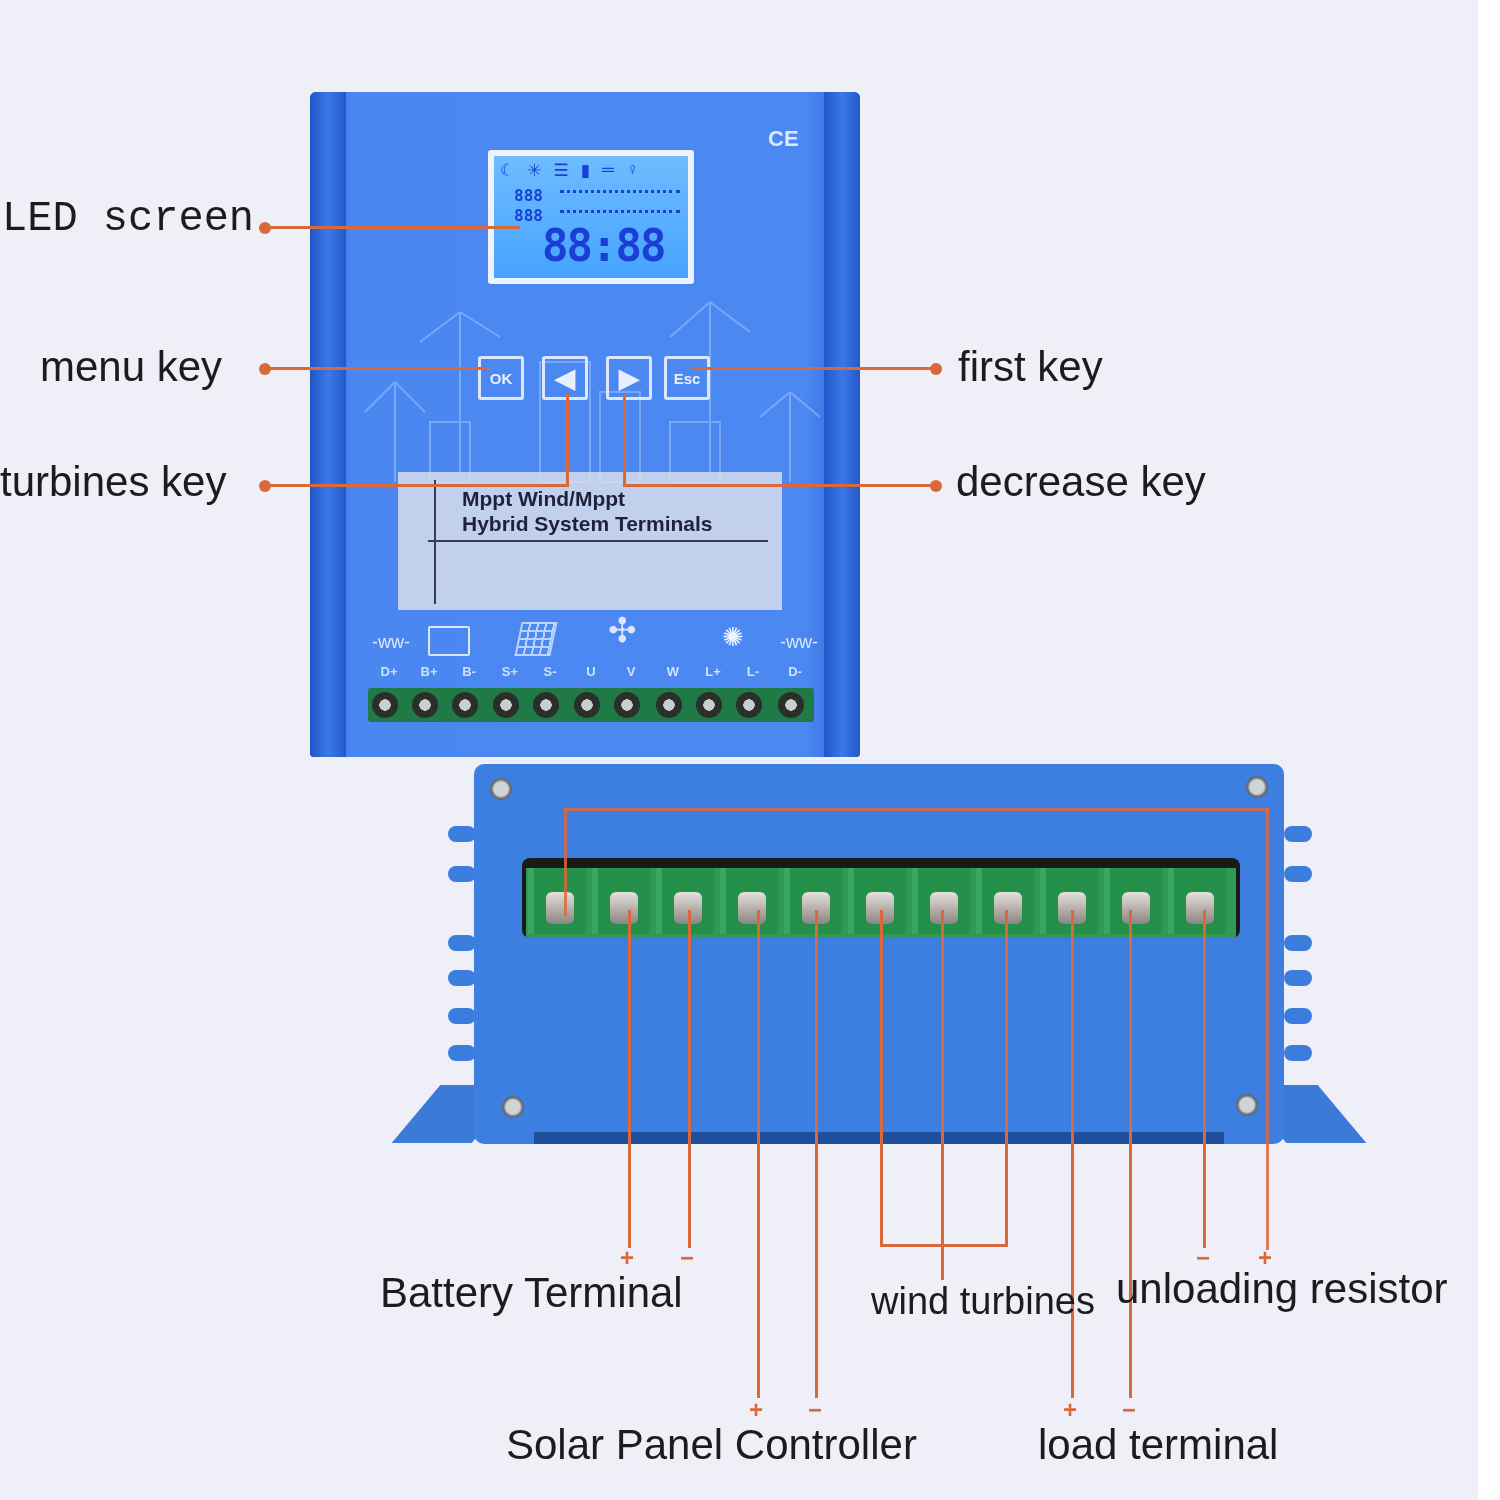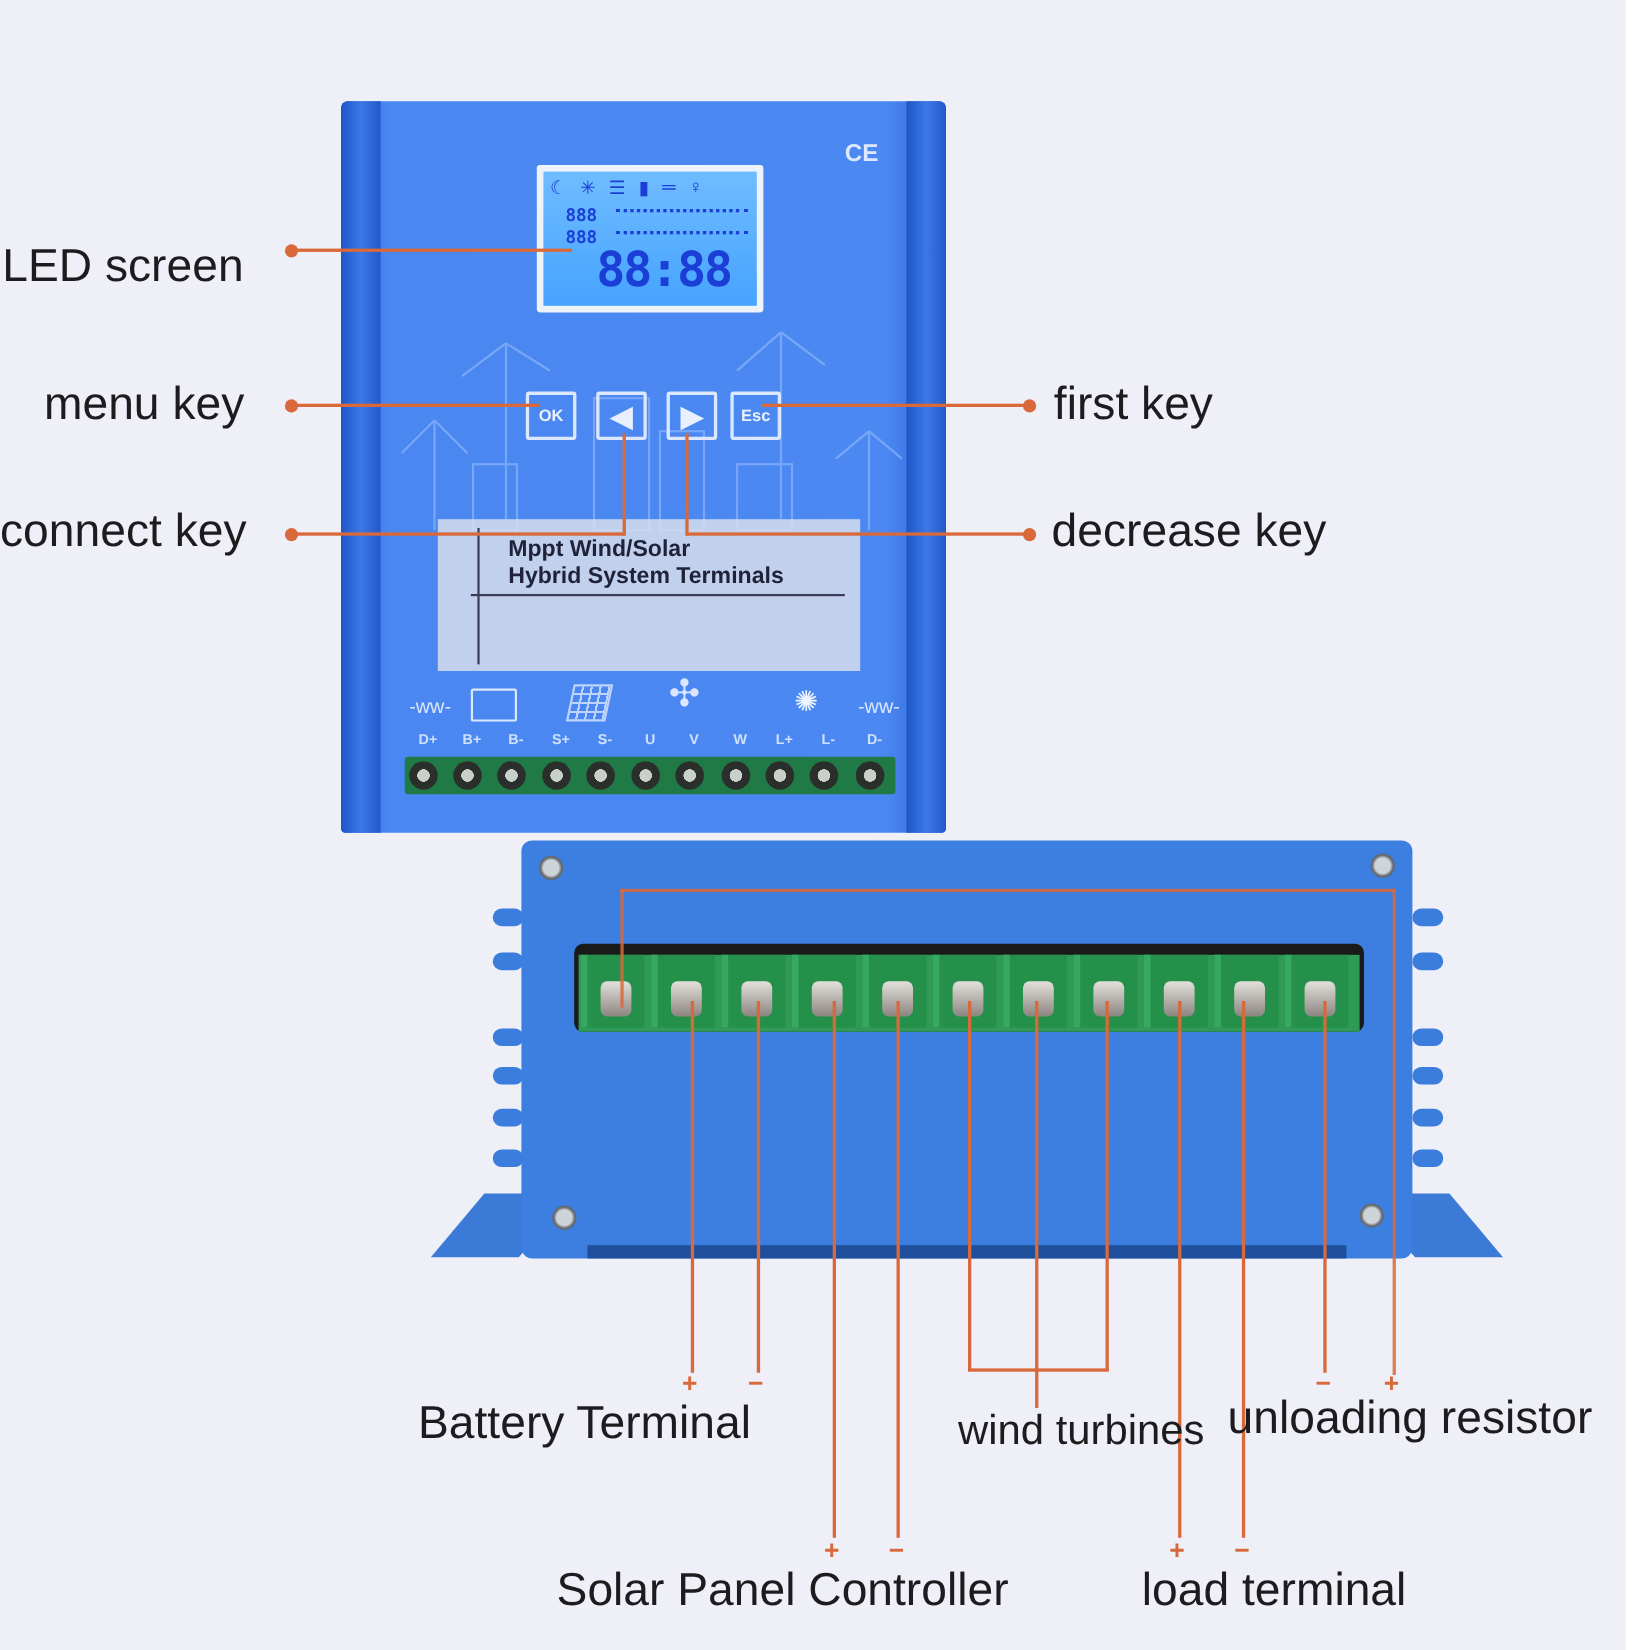--- a/index.html
+++ b/index.html
@@ -82,21 +82,21 @@
   </svg>
 
   <div class="key" style="left:168px;top:264px;">OK</div>
   <div class="key" style="left:232px;top:264px;font-size:26px;">◀</div>
   <div class="key" style="left:296px;top:264px;font-size:26px;">▶</div>
   <div class="key" style="left:354px;top:264px;">Esc</div>
 
   <div class="panel">
     <div class="abs" style="left:36px;top:8px;width:2px;height:124px;background:#3a3c55;"></div>
     <div class="panel-title">
-      <div>Mppt Wind/Solar</div>
+      <div>Mppt Wind/Mppt</div>
       <div>Hybrid System Terminals</div>
     </div>
     <div class="abs" style="left:30px;top:68px;width:340px;height:2px;background:#3a3c55;"></div>
   </div>
 
   <div class="abs" style="left:62px;top:540px;color:#dbe7ff;font-size:18px;">-ww-</div>
   <div class="abs" style="left:118px;top:534px;width:38px;height:26px;border:2px solid #dbe7ff;border-radius:2px;"></div>
   <div class="abs" style="left:208px;top:530px;width:32px;height:30px;border:2px solid #dbe7ff;transform:skewX(-12deg);background:repeating-linear-gradient(90deg,transparent 0 6px,#dbe7ff 6px 8px),repeating-linear-gradient(0deg,transparent 0 6px,#dbe7ff 6px 8px);opacity:.8;"></div>
   <div class="abs" style="left:298px;top:518px;color:#dbe7ff;font-size:34px;">✣</div>
   <div class="abs" style="left:412px;top:530px;color:#eef4ff;font-size:26px;">✺</div>
@@ -122,29 +122,29 @@
     <div class="screw" style="left:165px;"></div>
     <div class="screw" style="left:206px;"></div>
     <div class="screw" style="left:246px;"></div>
     <div class="screw" style="left:288px;"></div>
     <div class="screw" style="left:328px;"></div>
     <div class="screw" style="left:368px;"></div>
     <div class="screw" style="left:410px;"></div>
   </div>
 </div>
 
-<div class="lbl" style="left:2px;top:220px;">LED screen</div>
+<div class="lbl" style="left:2px;top:198px;font-family:Liberation Mono, monospace;">LED screen</div>
 <div class="dot" style="left:259px;top:222px;"></div>
 <div class="line" style="left:265px;top:226px;width:255px;height:3px;"></div>
 
 <div class="lbl" style="left:40px;top:346px;">menu key</div>
 <div class="dot" style="left:259px;top:363px;"></div>
 <div class="line" style="left:265px;top:367px;width:225px;height:3px;"></div>
 
-<div class="lbl" style="left:0px;top:461px;">connect key</div>
+<div class="lbl" style="left:0px;top:461px;">turbines key</div>
 <div class="dot" style="left:259px;top:480px;"></div>
 <div class="line" style="left:265px;top:484px;width:303px;height:3px;"></div>
 <div class="line" style="left:566px;top:394px;width:3px;height:93px;"></div>
 
 <div class="lbl" style="left:958px;top:346px;">first key</div>
 <div class="dot" style="left:930px;top:363px;"></div>
 <div class="line" style="left:692px;top:367px;width:240px;height:3px;"></div>
 
 <div class="lbl" style="left:956px;top:461px;">decrease key</div>
 <div class="dot" style="left:930px;top:480px;"></div>

